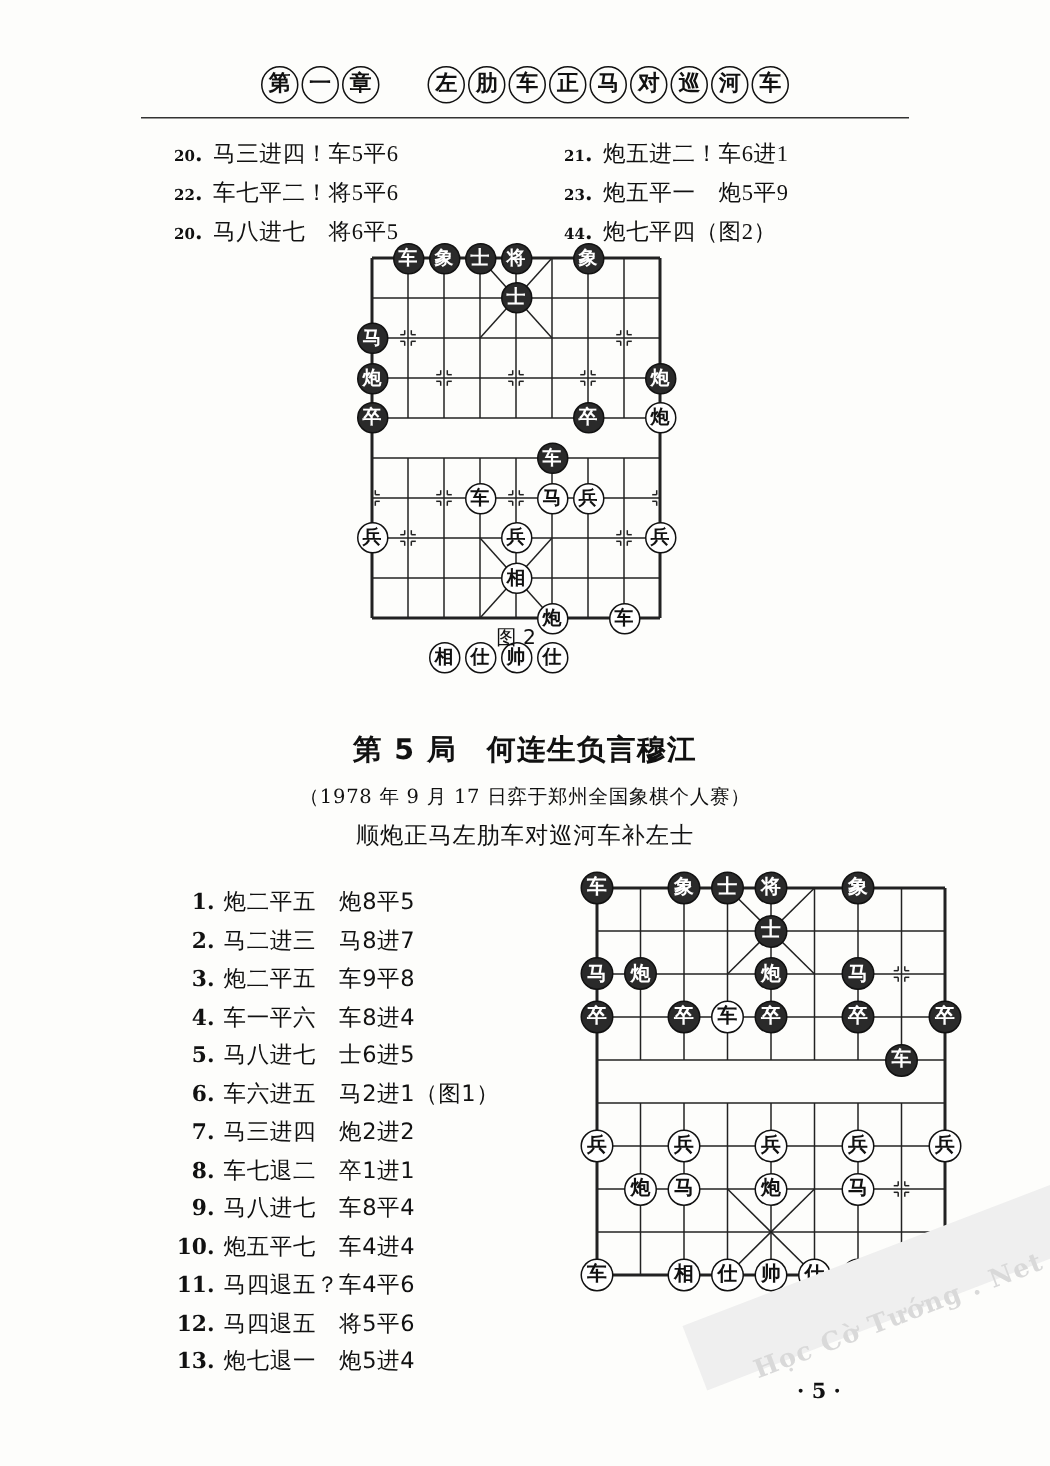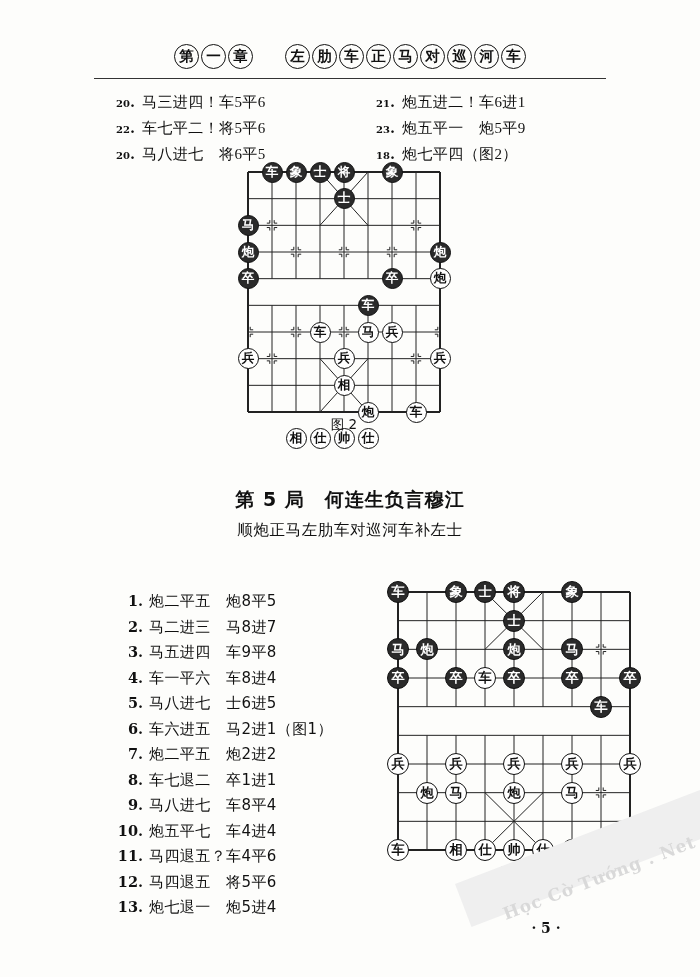--- a/index.html
+++ b/index.html
@@ -136,21 +136,21 @@
           <span class="mtxt">炮五平一　炮5平9</span>
         </div>
       </div>
       <div class="mrow">
         <div class="mcol">
           <span class="mno">20</span>
           <span class="mdot">.</span>
           <span class="mtxt">马八进七　将6平5</span>
         </div>
         <div class="mcol">
-          <span class="mno">18</span>
+          <span class="mno">44</span>
           <span class="mdot">.</span>
           <span class="mtxt">炮七平四（图2）</span>
         </div>
       </div>
     </div>
 
   <div class="board-wrap" style="left:248px;top:172px;">
     <div class="board" id="board2" style="width:192px;height:240px;">
         <svg width="192" height="240" class="bd-grid" style="overflow: visible;">
           <line x1="0" y1="0" x2="192" y2="0" stroke="#222" stroke-width="2"></line>
@@ -305,58 +305,59 @@
         <div class="pc red" style="width: 21px; height: 21px; left: 37.5px; top: 256.167px; font-size: 12.6px;">相</div>
         <div class="pc red" style="width: 21px; height: 21px; left: 61.5px; top: 256.167px; font-size: 12.6px;">仕</div>
         <div class="pc red" style="width: 21px; height: 21px; left: 85.5px; top: 256.167px; font-size: 12.6px;">帅</div>
         <div class="pc red" style="width: 21px; height: 21px; left: 109.5px; top: 256.167px; font-size: 12.6px;">仕</div>
       </div>
     <div class="fig-cap" style="left:0;top:244px;width:192px;">图 2</div>
   </div>
 
   <div class="gtitle" style="top:487px;">
     <div class="t1">第 5 局　何连生负言穆江</div>
+    <div class="t2">（1978 年 9 月 17 日弈于郑州全国象棋个人赛）</div>
     <div class="t3">顺炮正马左肋车对巡河车补左士</div>
   </div>
 
   <div class="moves-low" id="moves-low">
       <div class="lrow">
         <span class="lno">1</span>
         <span class="ldot">.</span>
         <span class="ltxt">炮二平五　炮8平5</span>
       </div>
       <div class="lrow">
         <span class="lno">2</span>
         <span class="ldot">.</span>
         <span class="ltxt">马二进三　马8进7</span>
       </div>
       <div class="lrow">
         <span class="lno">3</span>
         <span class="ldot">.</span>
-        <span class="ltxt">马五进四　车9平8</span>
+        <span class="ltxt">炮二平五　车9平8</span>
       </div>
       <div class="lrow">
         <span class="lno">4</span>
         <span class="ldot">.</span>
         <span class="ltxt">车一平六　车8进4</span>
       </div>
       <div class="lrow">
         <span class="lno">5</span>
         <span class="ldot">.</span>
         <span class="ltxt">马八进七　士6进5</span>
       </div>
       <div class="lrow">
         <span class="lno">6</span>
         <span class="ldot">.</span>
         <span class="ltxt">车六进五　马2进1（图1）</span>
       </div>
       <div class="lrow">
         <span class="lno">7</span>
         <span class="ldot">.</span>
-        <span class="ltxt">炮二平五　炮2进2</span>
+        <span class="ltxt">马三进四　炮2进2</span>
       </div>
       <div class="lrow">
         <span class="lno">8</span>
         <span class="ldot">.</span>
         <span class="ltxt">车七退二　卒1进1</span>
       </div>
       <div class="lrow">
         <span class="lno">9</span>
         <span class="ldot">.</span>
         <span class="ltxt">马八进七　车8平4</span>

